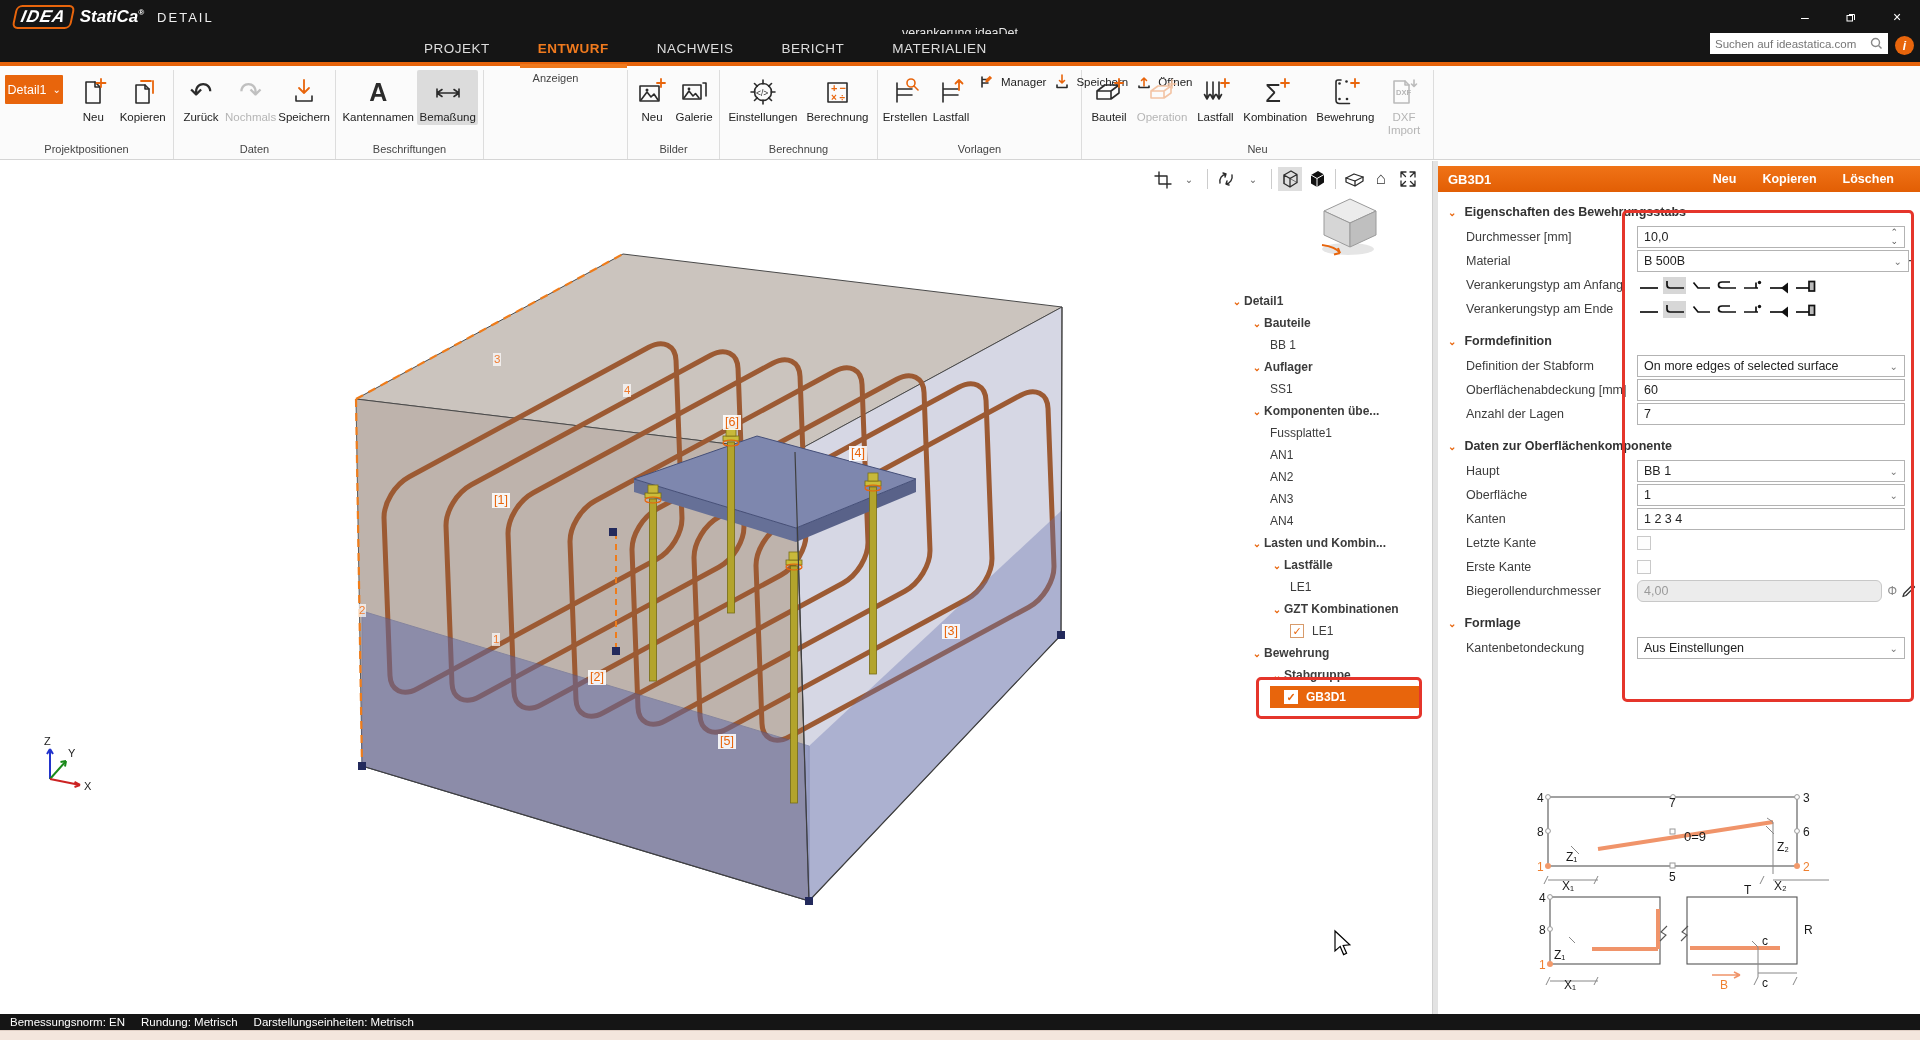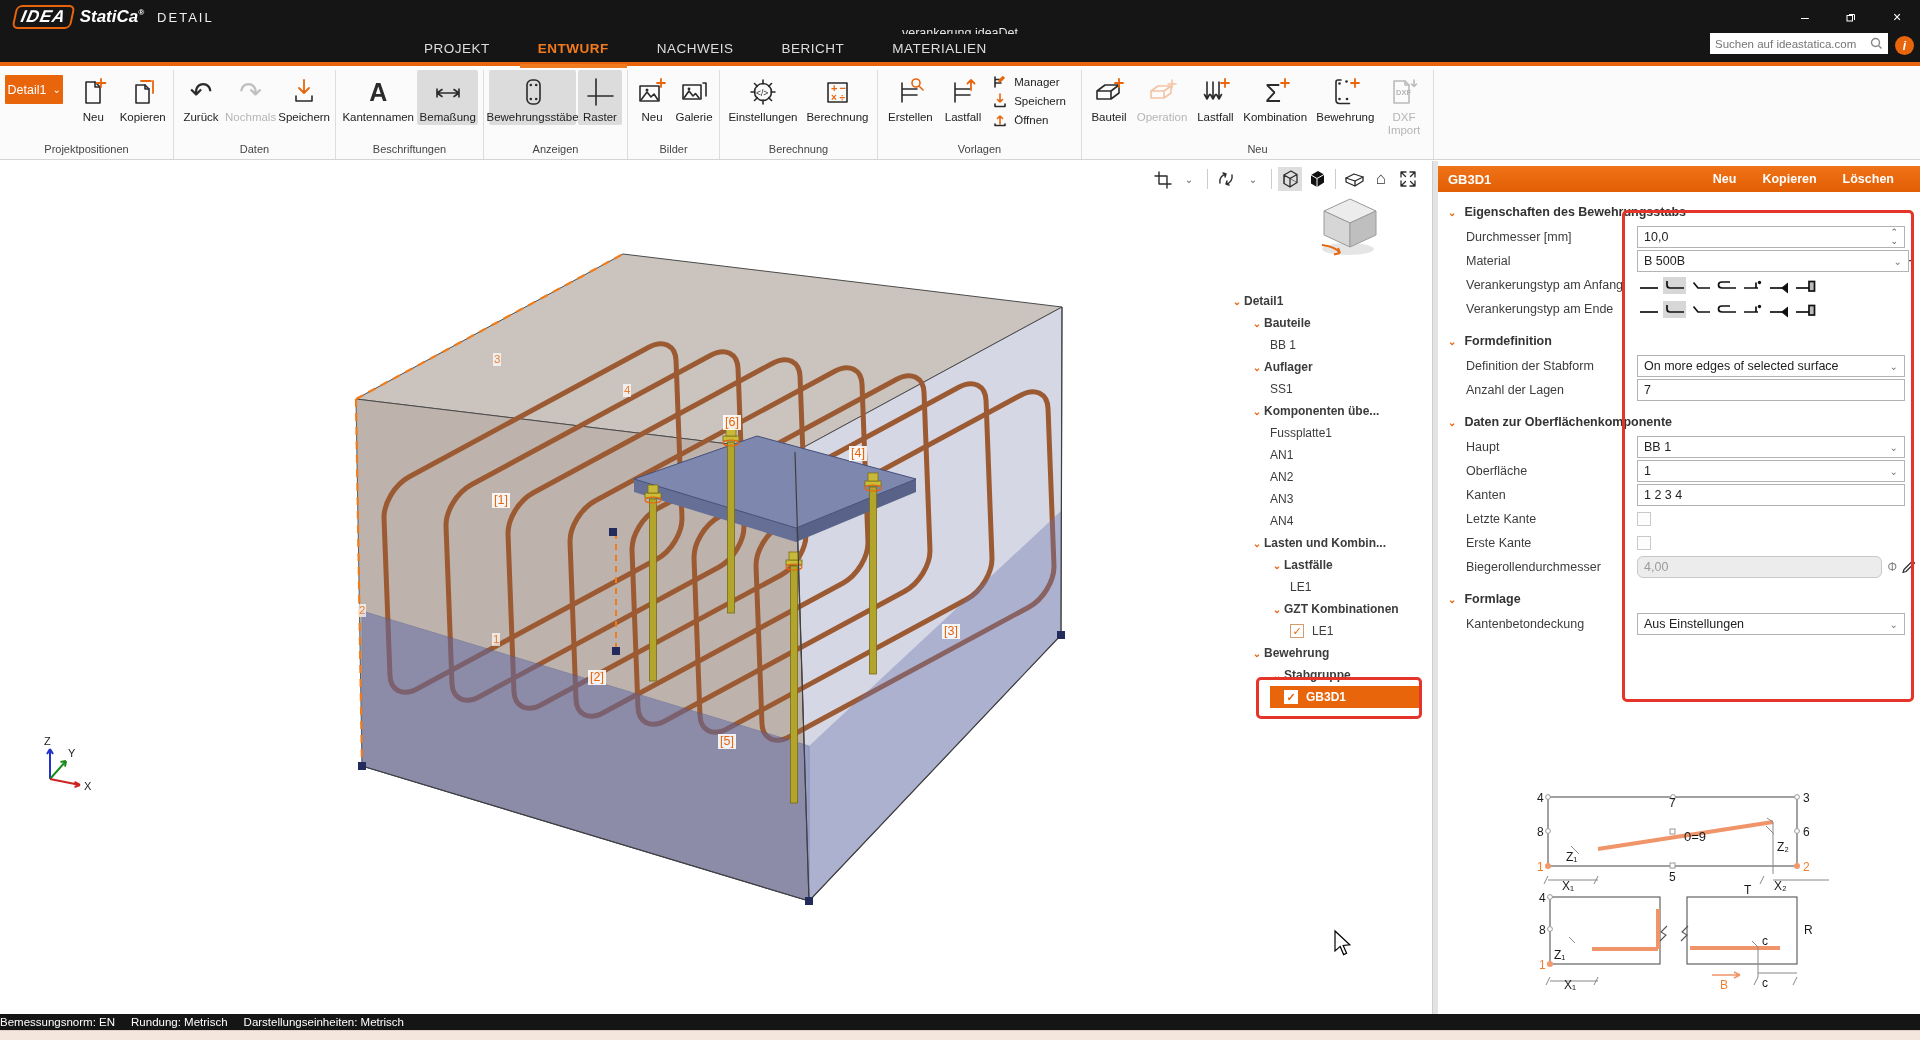--- a/index.html
+++ b/index.html
@@ -37,21 +37,21 @@
   .rbtns{flex:1;display:flex;align-items:flex-start;gap:2px;}
   .rbtn{display:flex;flex-direction:column;align-items:center;padding:3px 5px 1px 5px;border-radius:2px;min-width:44px;}
   .rbtn .ric{height:38px;display:flex;align-items:center;justify-content:center;}
   .rbtn .rlbl{font-size:11.5px;color:#222;white-space:nowrap;line-height:13px;text-align:center;}
   .rbtn.sel{background:var(--sel);}
   .rbtn.dis .rlbl{color:#b5b5b5;}
   .glyph-ic{font-size:27px;color:#2b2b2b;line-height:1;}
   .dis .glyph-ic{color:#c0c0c0;}
   .grouplabel{height:18px;font-size:11px;color:#444;text-align:center;line-height:16px;white-space:nowrap;}
   .detail-select{margin-top:5px;margin-right:6px;width:66px;height:29px;background:var(--orange);color:#fff;font-size:12.5px;display:flex;align-items:center;justify-content:center;gap:6px;border-radius:1px;}
-  .smallcol{display:flex;flex-direction:column;justify-content:flex-start;margin-top:2px;}
+  .smallcol{display:flex;flex-direction:row;justify-content:flex-start;margin-top:2px;}
   .sbtn{display:flex;align-items:center;gap:5px;font-size:11.5px;color:#222;padding:2px 4px;}
   svg.ic{stroke:#2b2b2b;fill:none;stroke-width:1.6;stroke-linecap:round;stroke-linejoin:round;}
   svg.ic .o{stroke:var(--orange);}
   svg.ic .of{fill:var(--orange);stroke:none;}
   svg.ic .f{fill:#2b2b2b;stroke:none;}
   svg.ic .pale{stroke:#f3c4a4;}
   svg.ic .gray{stroke:#bbb;}
 
   
   .main{position:absolute;left:0;top:161px;width:1920px;height:853px;display:flex;}
@@ -99,21 +99,21 @@
   .shortfield{margin-right:2px;}
   .suffix{color:#888;font-size:12px;margin:0 3px;}
   .cb{width:14px;height:14px;border:1px solid #c9c9c9;background:#fdfdfd;}
   .anchor-icons{display:flex;gap:3px;align-items:center;}
   .aic{width:23px;height:17px;display:flex;align-items:center;justify-content:center;}
   .aic.sel{background:#d7d7d7;}
   .aic svg{stroke:#111;fill:none;stroke-width:1.7;}
   .diagram{position:absolute;left:96px;top:628px;}
 
   
-  .statusbar{position:absolute;left:0;top:1014px;width:1920px;height:16px;background:#151515;color:#fff;display:flex;align-items:center;font-size:11.5px;gap:16px;}
+  .statusbar{position:absolute;left:0;top:1014px;width:1920px;height:16px;background:#151515;color:#fff;display:flex;align-items:center;font-size:11.5px;gap:16px;padding-left:10px;}
   .bottomstrip{position:absolute;left:0;top:1030px;width:1920px;height:10px;background:#f4e6dd;border-top:1px solid #e0cfc5;}
 </style>
 </head>
 <body>
 
 <div class="stage">
 
   <div class="titlebar">
     <div class="brandwrap">
       <span class="idea-box">IDEA</span>
@@ -224,42 +224,20 @@
                 <path d="M5 13v8M27 13v8M5 17h22M5 17l5-3.5M5 17l5 3.5M27 17l-5-3.5M27 17l-5 3.5"></path>
               </svg>
             </span>
           <span class="rlbl">Bemaßung</span>
         </div>
       </div>
       <div class="grouplabel">Beschriftungen</div>
     </div>
 
     <div class="rgroup" style="width:144px">
-      <div class="rbtns">
-        <div class="rbtn sel">
-          <span class="ric">
-              <svg class="ic" width="32" height="32">
-                <rect x="10" y="4" width="13" height="24" rx="5"></rect>
-                <circle class="f" cx="13.8" cy="9" r="1.3"></circle>
-                <circle class="f" cx="19.2" cy="9" r="1.3"></circle>
-                <circle class="f" cx="13.8" cy="23" r="1.3"></circle>
-                <circle class="f" cx="19.2" cy="23" r="1.3"></circle>
-              </svg>
-            </span>
-          <span class="rlbl">Bewehrungsstäbe</span>
-        </div>
-        <div class="rbtn sel">
-          <span class="ric">
-              <svg class="ic" width="32" height="32">
-                <path d="M12 3v26M4 20h25"></path>
-              </svg>
-            </span>
-          <span class="rlbl">Raster</span>
-        </div>
-      </div>
       <div class="grouplabel">Anzeigen</div>
     </div>
 
     <div class="rgroup" style="width:92px">
       <div class="rbtns">
         <div class="rbtn" style="min-width:38px">
           <span class="ric">
               <svg class="ic" width="32" height="32">
                 <rect x="4" y="10" width="19" height="15"></rect>
                 <path d="M5 24l6-8 4 5 3-3 4 6"></path>
@@ -785,20 +763,26 @@
 
         <div class="psec">
             <span class="schev">⌄</span>
             <span>Formdefinition</span>
           </div>
         <div class="prow">
           <span class="plabel">Definition der Stabform</span>
           <span class="pfield">
               <span>On more edges of selected surface</span>
               <span class="fchev">⌄</span>
+            </span>
+        </div>
+        <div class="prow">
+          <span class="plabel">Oberflächenabdeckung [mm]</span>
+          <span class="pfield">
+              <span>60</span>
             </span>
         </div>
         <div class="prow">
           <span class="plabel">Anzahl der Lagen</span>
           <span class="pfield">
               <span>7</span>
             </span>
         </div>
 
         <div class="psec">

